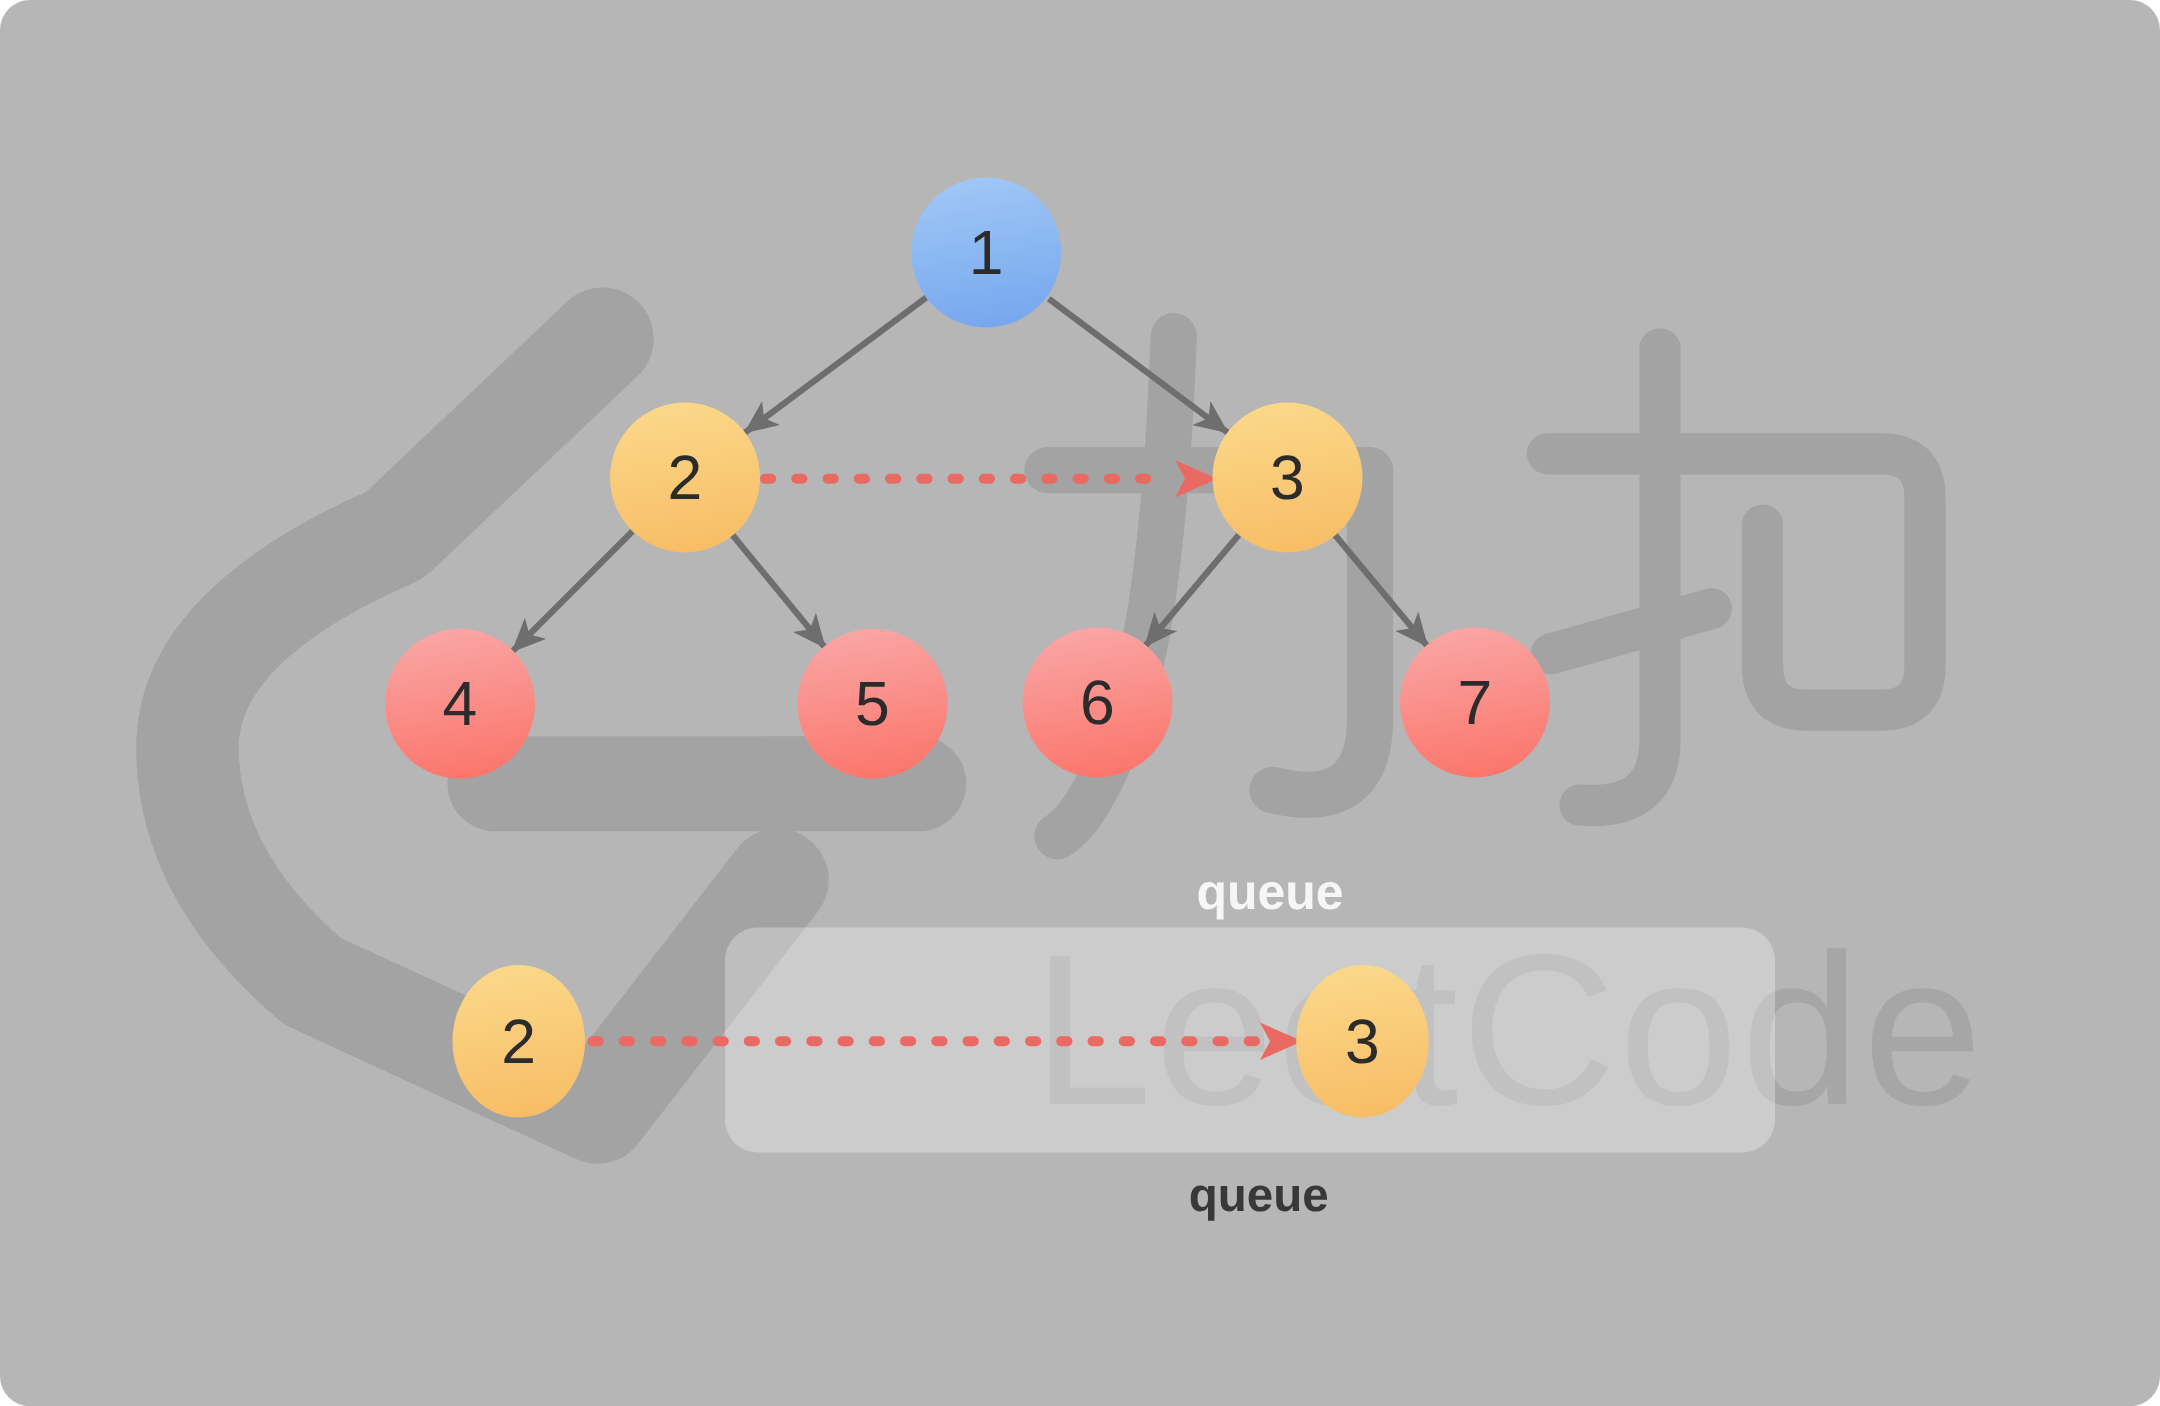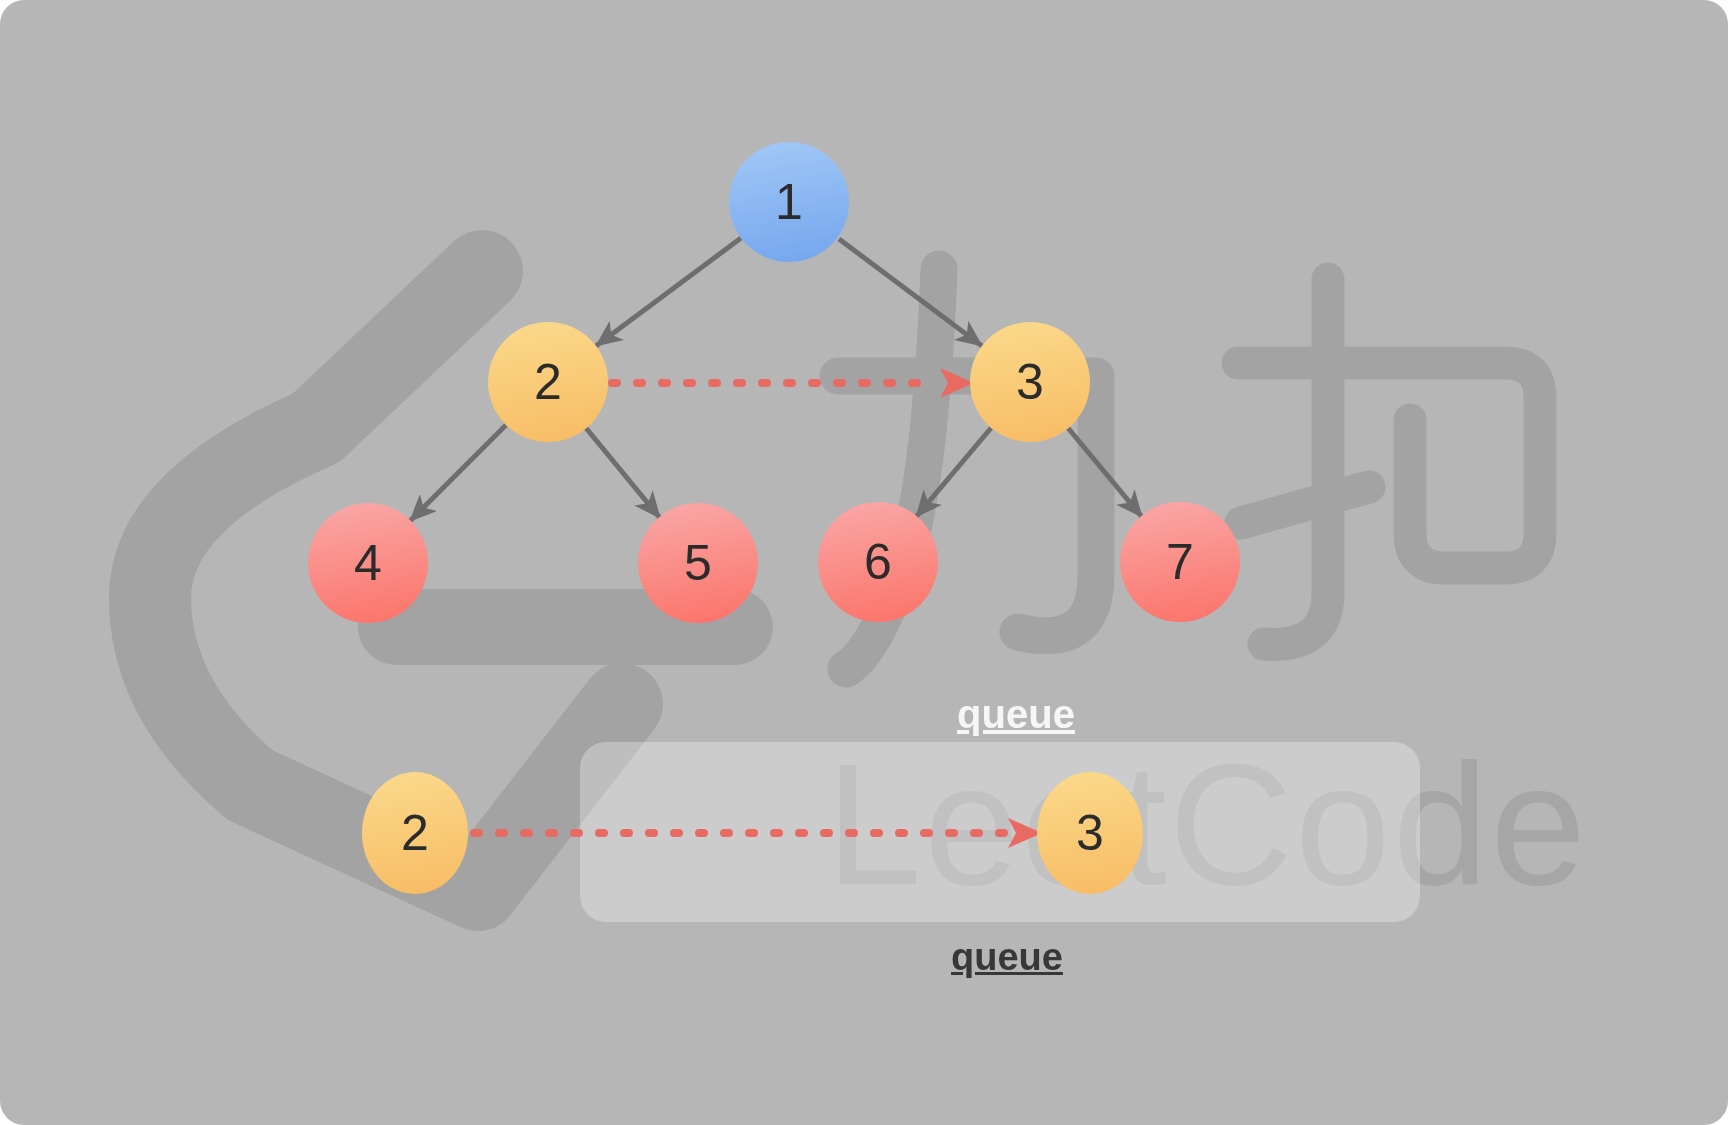--- a/index.html
+++ b/index.html
@@ -25,21 +25,21 @@
     position:absolute;display:flex;align-items:center;justify-content:center;
     border-radius:50%;color:#2b2b2b;font-size:50px;font-weight:400;
   }
   .node--blue  {background:linear-gradient(170deg,#a2c9f6 0%,#73a5ee 100%);}
   .node--orange{background:linear-gradient(170deg,#fbda8c 0%,#f7bb63 100%);}
   .node--red   {background:linear-gradient(170deg,#f9a9a9 0%,#fb7267 100%);}
   .node--big{width:120px;height:120px;}
   .node--queue{width:106px;height:122px;}
   
   .queue-label{
-    position:absolute;transform:translateX(-50%);font-weight:700;white-space:nowrap;text-decoration:underline;
+    position:absolute;transform:translateX(-50%);font-weight:700;white-space:nowrap;
   }
   #queue-label-top{left:1016px;top:692px;font-size:40px;color:#f6f6f6;}
   #queue-label-bottom{left:1007px;top:936px;font-size:38px;color:#383838;}
   svg{display:block;}
 </style>
 </head>
 <body>
 
 <div id="canvas">
 

